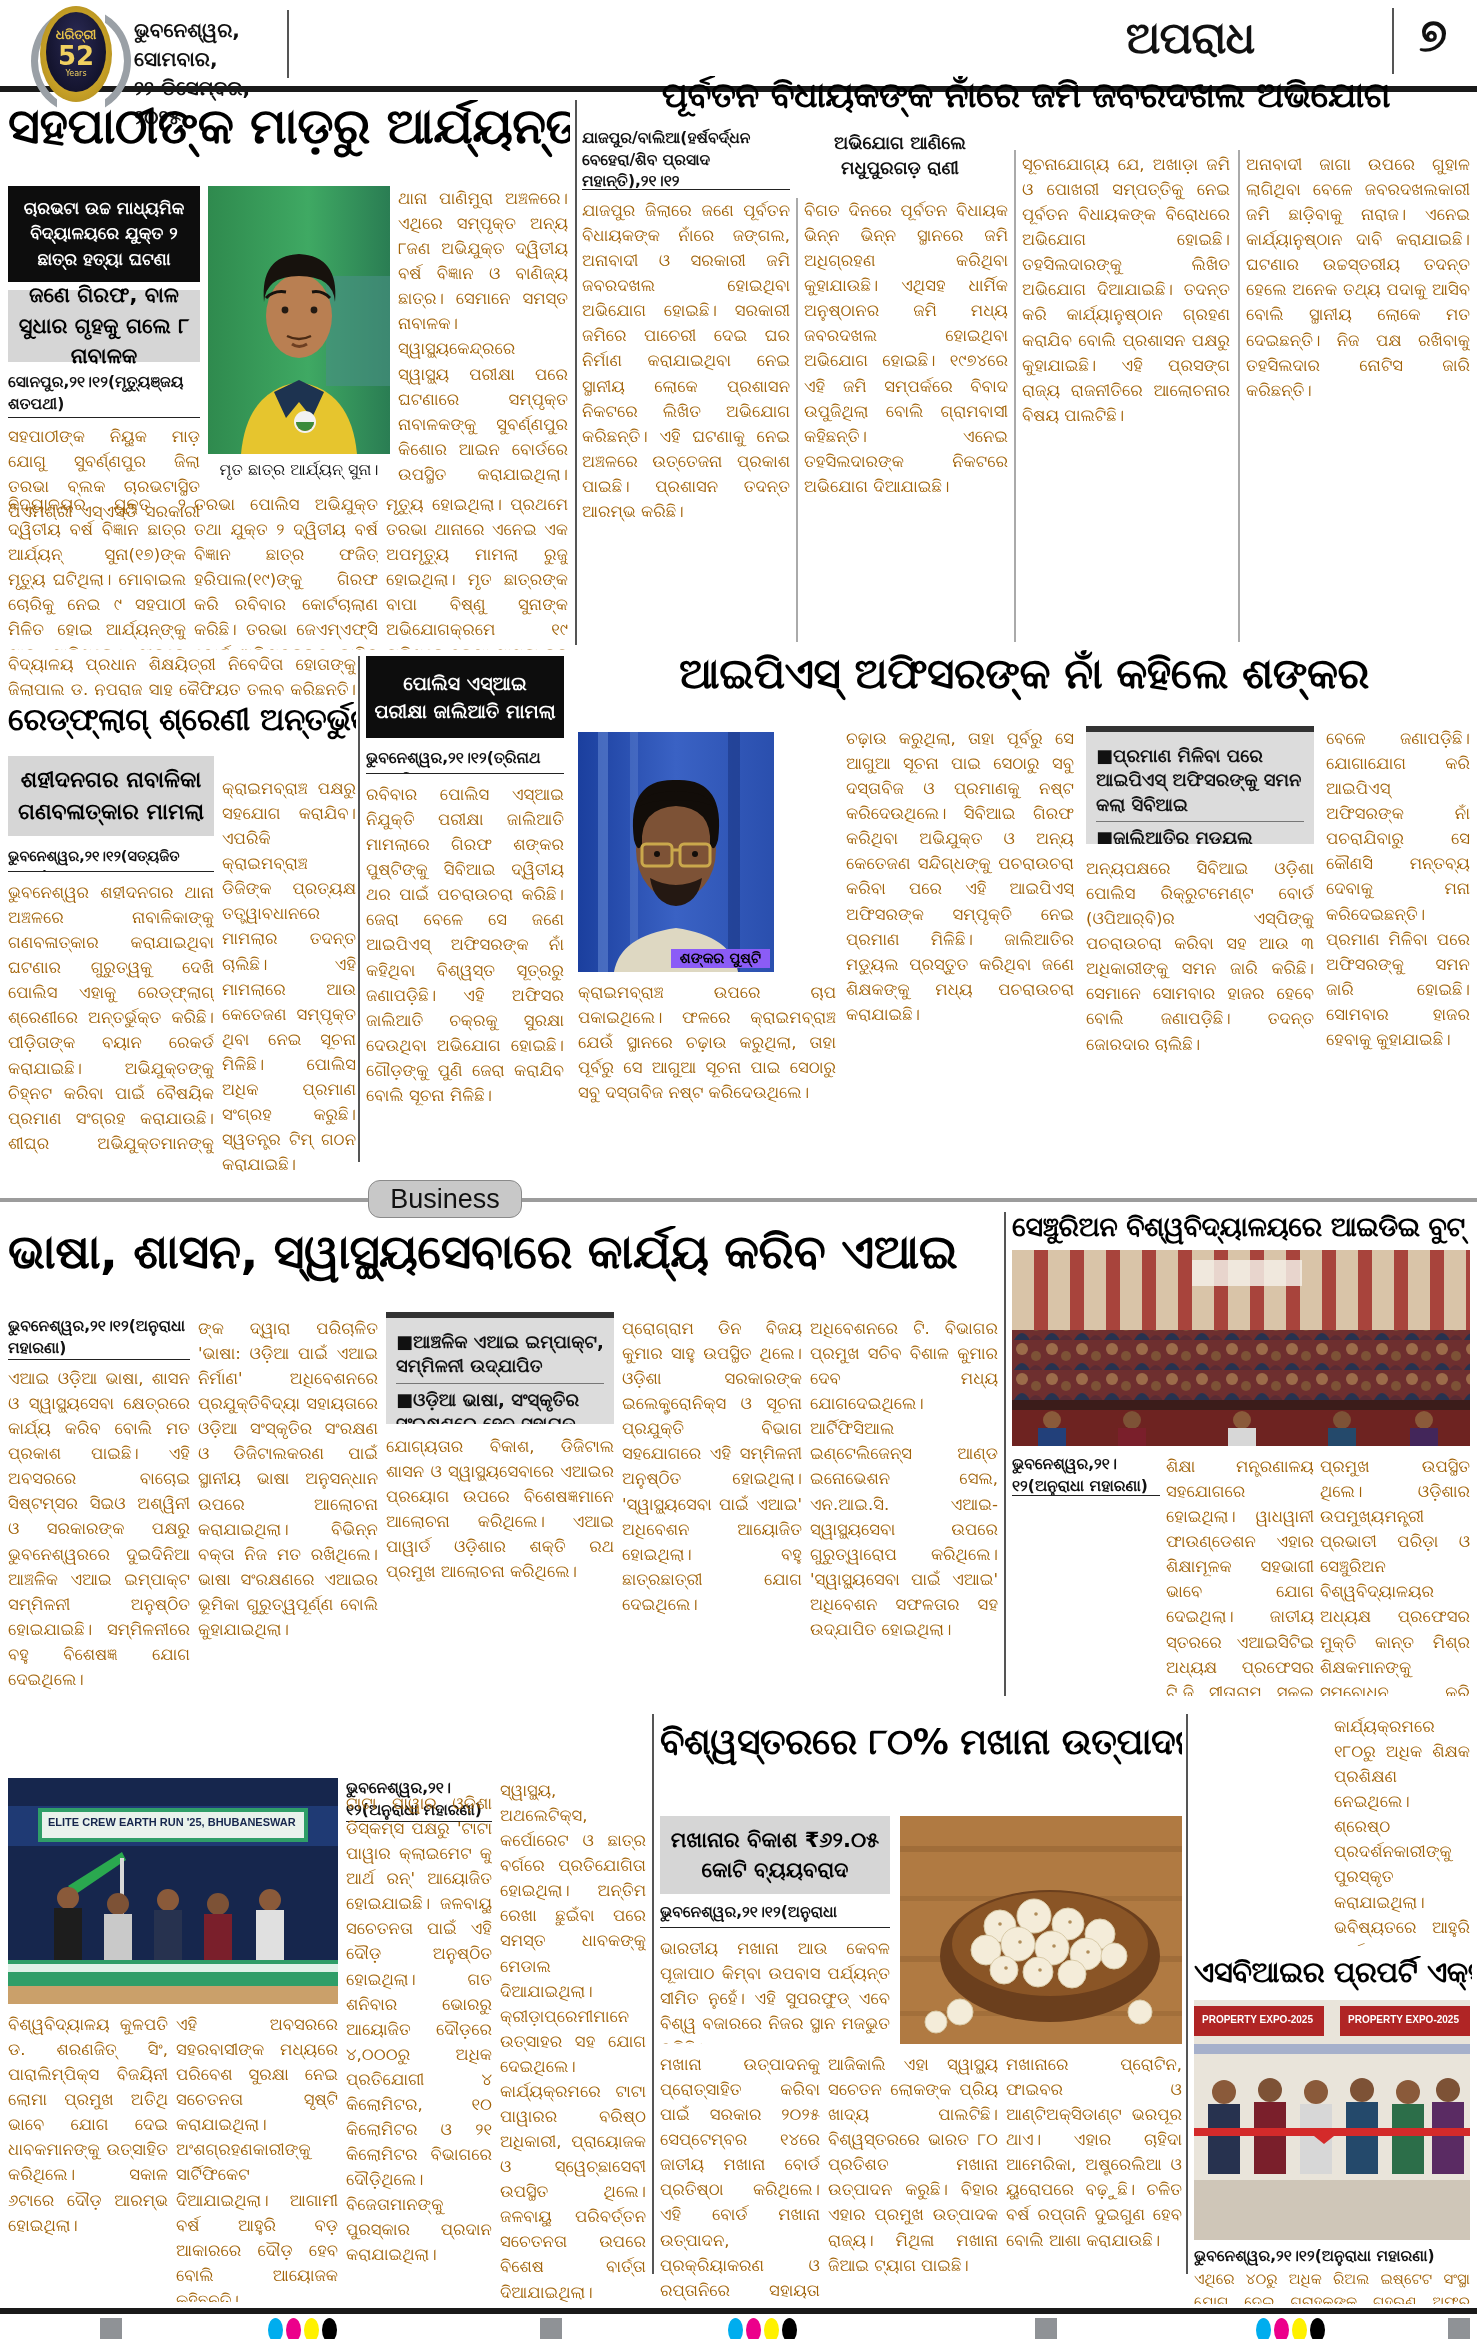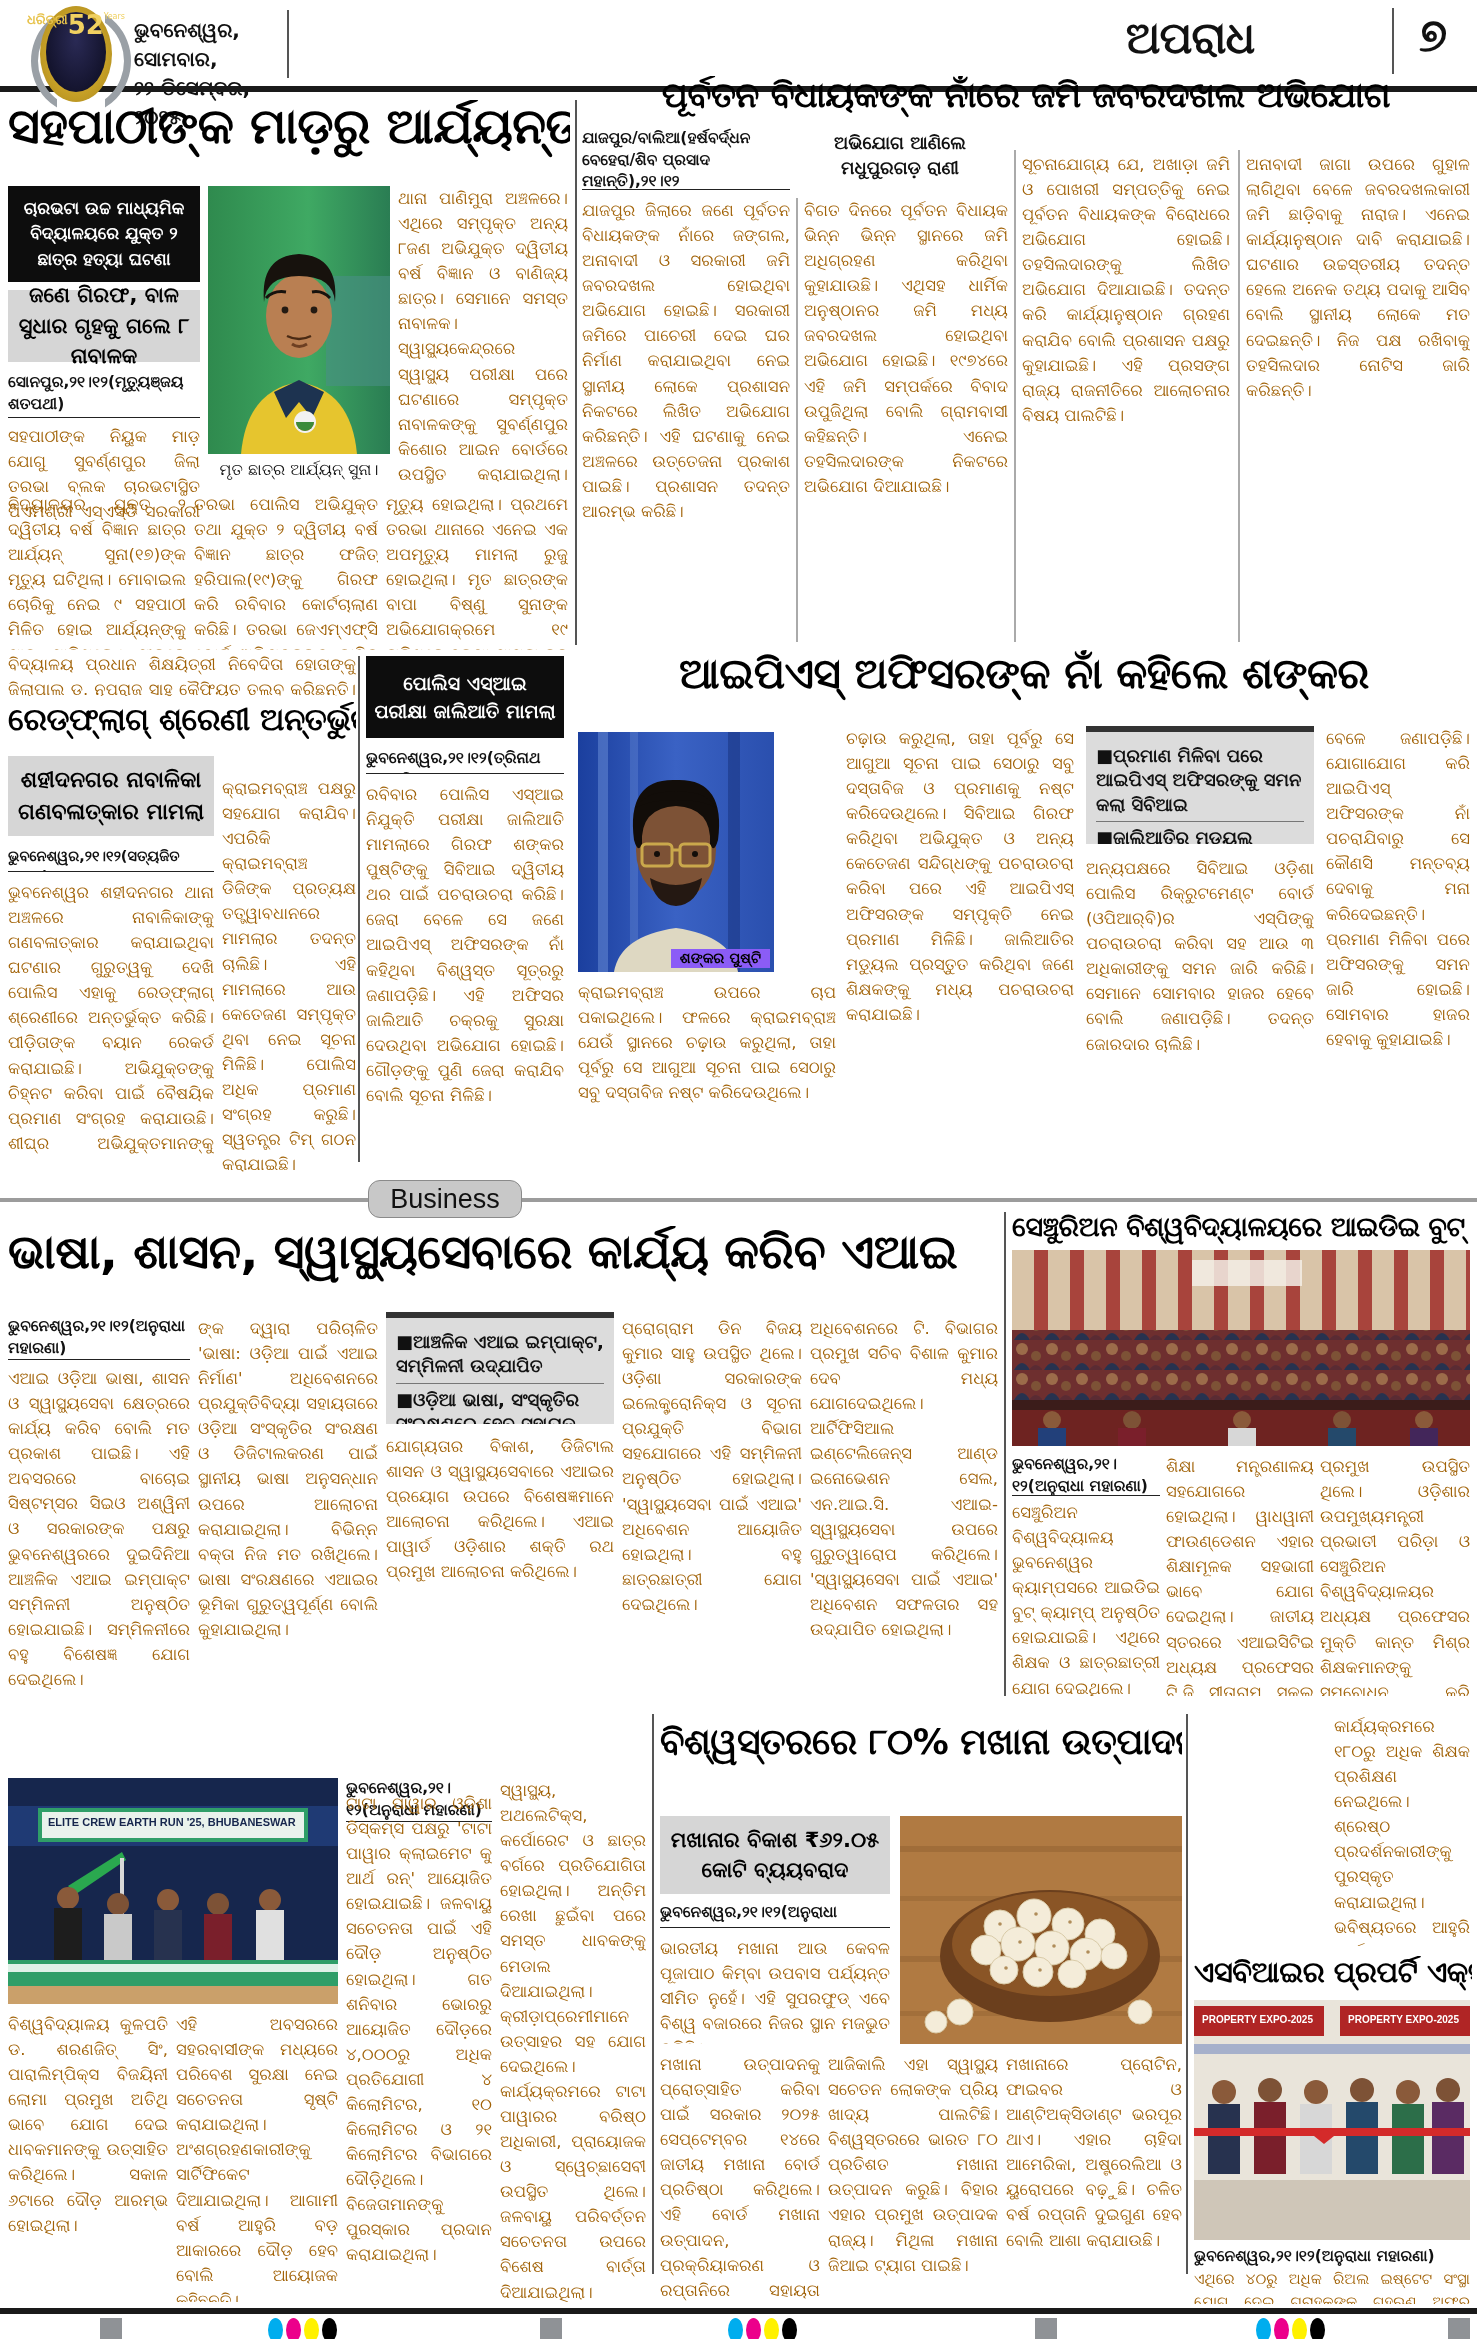--- a/index.html
+++ b/index.html
@@ -34,21 +34,21 @@
   .section-name{font-size:44px;font-weight:bold;letter-spacing:-1px;}
   .page-no{font-size:46px;font-weight:bold;}
   .logo-wrap{position:relative;}
   .logo-arc{position:absolute;width:86px;height:92px;border:7px solid #9aa0a6;border-radius:50%;
             top:2px;left:3px;clip-path:polygon(0 0,26% 0,26% 100%,0 100%);}
   .logo-arc.right{clip-path:polygon(74% 0,100% 0,100% 100%,74% 100%);}
   .logo-ring{position:absolute;left:12px;top:0;width:72px;height:96px;border-radius:50%;
              background:radial-gradient(ellipse at center,#d9b64a 0%,#c9a227 55%,#a5841c 100%);}
   .logo-oval{position:absolute;left:18px;top:6px;width:60px;height:80px;border-radius:50%;
              background:radial-gradient(ellipse at 50% 35%,#2a2a55 0%,#14142e 70%);
-             display:flex;align-items:flex-start;justify-content:center;color:#e7c24a;}
+             display:flex;flex-direction:column;align-items:center;justify-content:center;color:#e7c24a;}
   .logo-brand{font-size:13px;font-weight:bold;}
   .logo-years{font-size:26px;font-weight:bold;line-height:1;color:#f0d060;}
   .logo-yl{font-size:8px;color:#f0d060;}
   .sq{background:#8f9296;}
   .dot{width:15px;height:24px;border-radius:50%;display:inline-block;margin-right:3px;}
 </style>
 </head>
 <body>
 
 <div class="page">
@@ -216,21 +216,20 @@
         <rect x="106" y="178" width="28" height="18" fill="#7a1f2b"></rect>
       <circle cx="230" cy="170" r="9" fill="#8a5a3a"></circle>
         <rect x="216" y="178" width="28" height="18" fill="#d7d7d7"></rect>
       <circle cx="330" cy="170" r="9" fill="#7d5236"></circle>
         <rect x="316" y="178" width="28" height="18" fill="#24496b"></rect>
       <circle cx="412" cy="170" r="9" fill="#8a5a3a"></circle>
         <rect x="398" y="178" width="28" height="18" fill="#43265a"></rect>
     </svg>
   </div>
   <div class="b byline" style="left:1012px;top:1454px;width:148px;height:42px;">ଭୁବନେଶ୍ୱର,୨୧।୧୨(ଅନୁରାଧା ମହାରଣା)</div>
-  <div class="b body-col" style="left:1012px;top:1500px;width:148px;height:196px;">ସେଞ୍ଚୁରିଅନ ବିଶ୍ୱବିଦ୍ୟାଳୟ ଭୁବନେଶ୍ୱର କ୍ୟାମ୍ପସରେ ଆଇଡିଇ ବୁଟ୍ କ୍ୟାମ୍ପ୍ ଅନୁଷ୍ଠିତ ହୋଇଯାଇଛି। ଏଥିରେ ଶିକ୍ଷକ ଓ ଛାତ୍ରଛା­ତ୍ରୀ ଯୋଗ ଦେଇଥିଲେ।</div>
   <div class="b body-col" style="left:1166px;top:1454px;width:148px;height:242px;">ଶିକ୍ଷା ମନ୍ତ୍ରଣାଳୟ ସହଯୋଗରେ ହୋଇଥିଲା। ୱାଧୱାନୀ ଫାଉଣ୍ଡେଶନ ଏହାର ଶିକ୍ଷାମୂଳକ ସହଭାଗୀ ଭାବେ ଯୋଗ ଦେଇଥିଲା। ଜାତୀୟ ସ୍ତରରେ ଏଆଇସିଟିଇ ଅଧ୍ୟକ୍ଷ ପ୍ରଫେସର ଟି.ଜି. ସୀତାରାମ, ସ୍କୁଲ ଏଜୁକେଶନ ବିଭାଗର ଅତିରିକ୍ତ ସଚିବ ଧୀରଜ ସାହୁ</div>
   <div class="b body-col" style="left:1320px;top:1454px;width:150px;height:242px;">ପ୍ରମୁଖ ଉପସ୍ଥିତ ଥିଲେ। ଓଡ଼ିଶାର ଉପମୁଖ୍ୟମନ୍ତ୍ରୀ ପ୍ରଭାତୀ ପରିଡ଼ା ଓ ସେଞ୍ଚୁରିଅନ ବିଶ୍ୱବିଦ୍ୟାଳୟର ଅଧ୍ୟକ୍ଷ ପ୍ରଫେସର ମୁକ୍ତି କାନ୍ତ ମିଶ୍ର ଶିକ୍ଷକମାନଙ୍କୁ ସମ୍ବୋଧନ କରି ଭବିଷ୍ୟତମୁଖୀ ଶିକ୍ଷା ଗଠନରେ ଇନୋଭେଶନ ଓ ଉଦ୍ୟମଶୀଳତାର ଭୂମିକା ଉପରେ ଆଲୋକପାତ କରିଥିଲେ।</div>
 
   <div class="b photo" style="left:8px;top:1778px;width:330px;height:226px;">
     <svg width="330" height="226" viewBox="0 0 330 226" xmlns="http://www.w3.org/2000/svg">
       <rect width="330" height="226" fill="#16264d"></rect>
       <rect y="28" width="330" height="40" fill="#1f3a74"></rect>
       <rect x="30" y="30" width="270" height="34" fill="#2f9e68"></rect>
       <rect x="34" y="34" width="262" height="26" fill="#e9f2ec"></rect>
       <path d="M60 108 l54 -34 l4 8 l-50 34z" fill="#2aa84f"></path>

